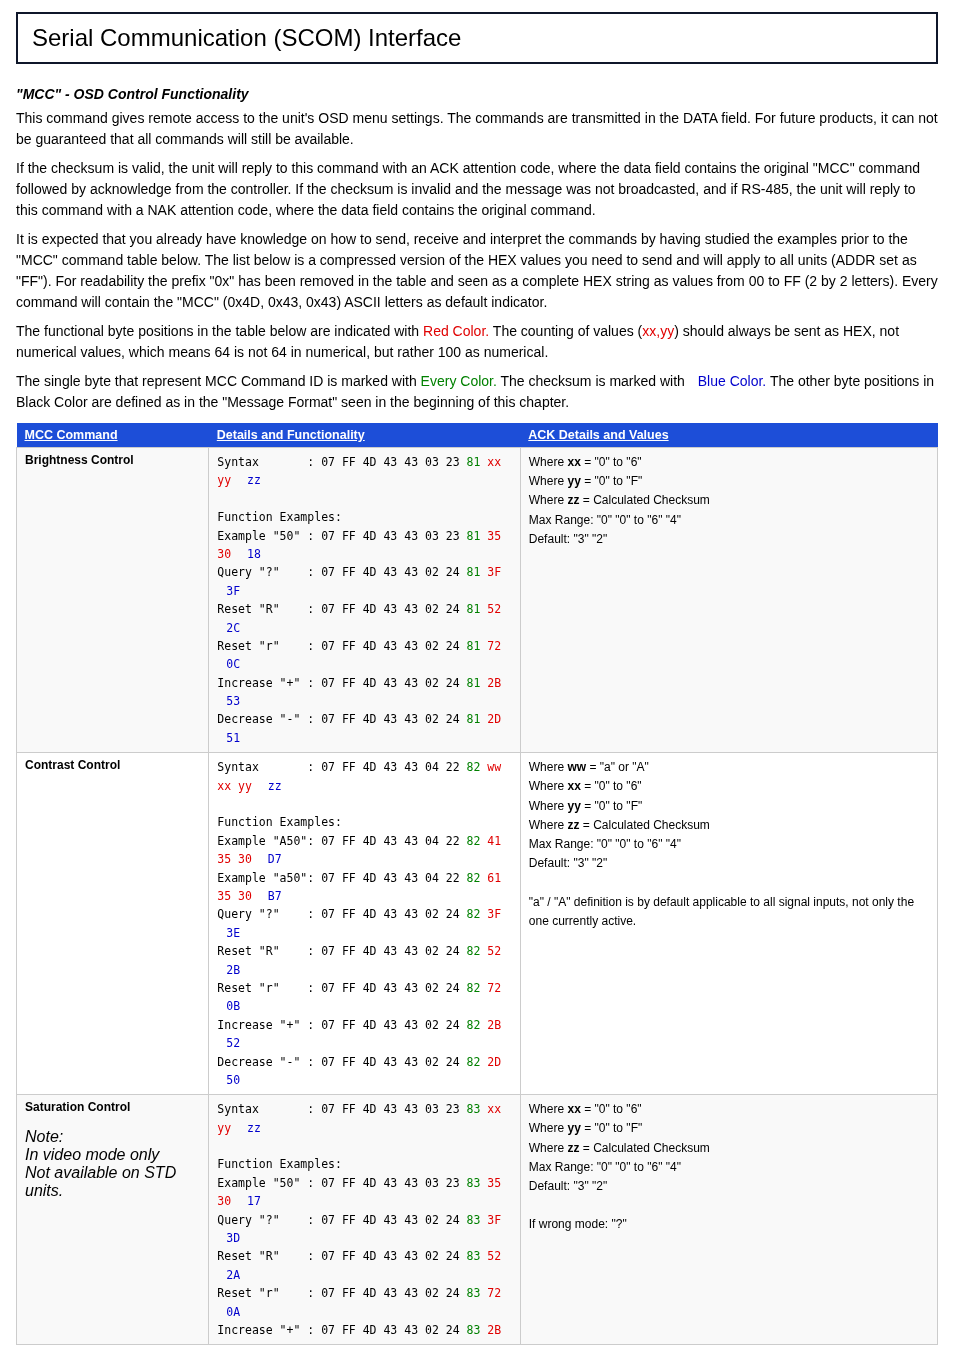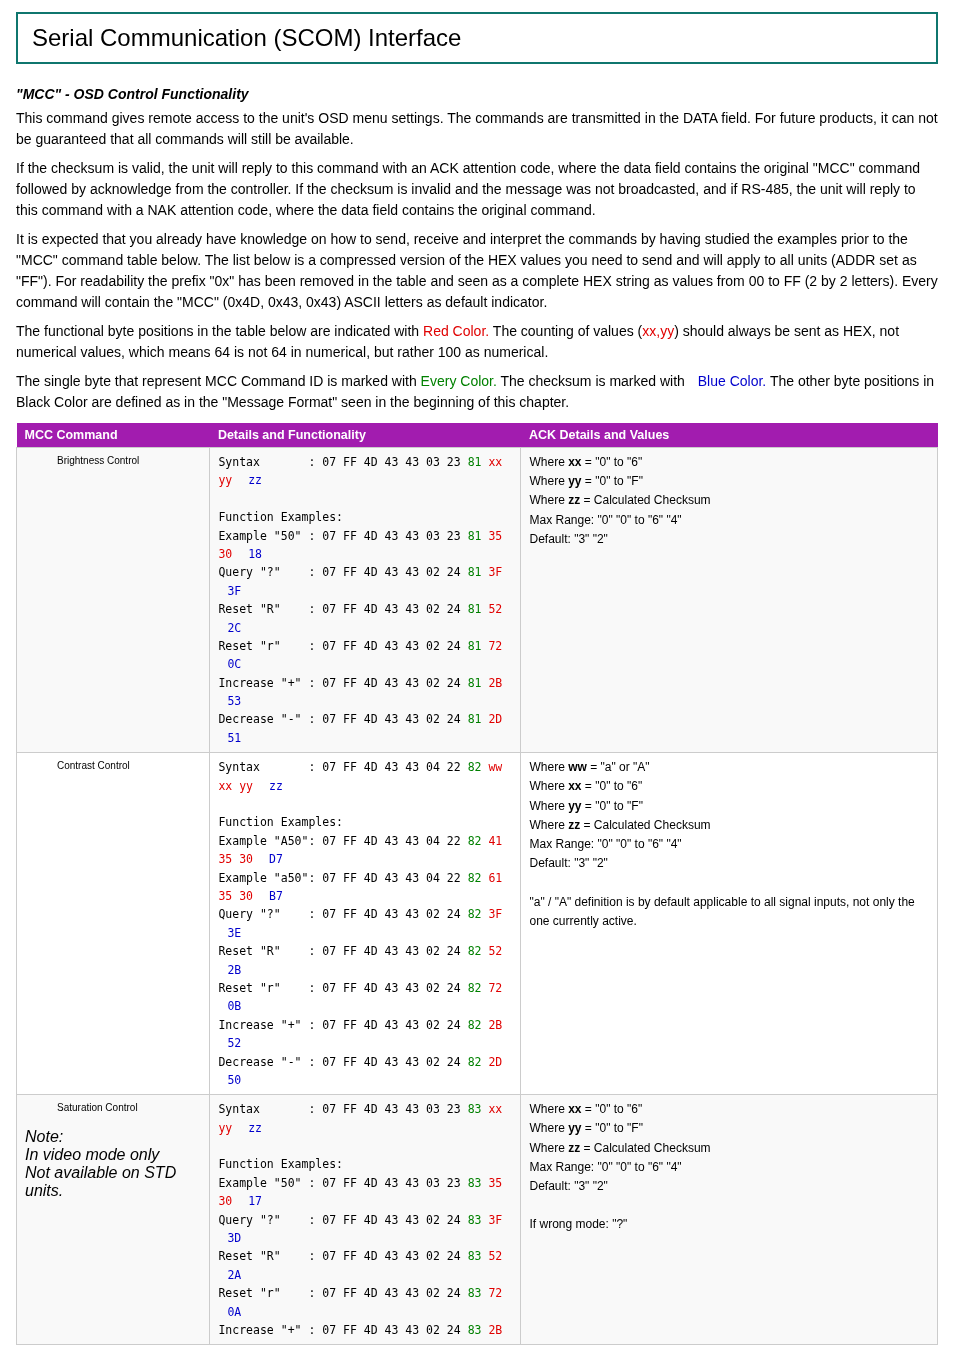--- a/index.html
+++ b/index.html
@@ -15,21 +15,21 @@
     .page-wrapper {
       width: 954px;
       padding: 0;
       display: flex;
       flex-direction: column;
       min-height: 1350px;
     }
 
     
     .page-header {
-      border: 2px solid #0f766e;
+      border: 2px solid #0f172a;
       margin: 12px 16px 8px 16px;
       padding: 10px 14px;
     }
     .page-header h1 {
       font-size: 24px;
       font-weight: normal;
       color: #000;
     }
 
     
@@ -55,46 +55,46 @@
     
     .mcc-table {
       width: 100%;
       border-collapse: collapse;
       margin-top: 10px;
       margin-bottom: 10px;
       font-size: 12px;
     }
 
     .mcc-table th {
-      background: #a21caf;
+      background: #1d4ed8;
       color: #fff;
       padding: 5px 8px;
       text-align: left;
       font-size: 12.5px;
       font-weight: bold;
+      text-decoration: underline;
     }
 
     .mcc-table td {
       border: 1px solid #ccc;
       padding: 5px 8px;
       vertical-align: top;
     }
 
     .mcc-table tr:nth-child(odd) td {
       background: #f9f9f9;
     }
     .mcc-table tr:nth-child(even) td {
       background: #fff;
     }
 
     .cmd-name {
-      font-weight: normal;
-      font-size: 10px;
+      font-weight: bold;
+      font-size: 12px;
       white-space: nowrap;
-      margin-left: 32px;
     }
 
     .syntax-cell {
       font-family: monospace;
       font-size: 11.5px;
       line-height: 1.6;
     }
 
     .ack-cell {
       font-size: 12px;

